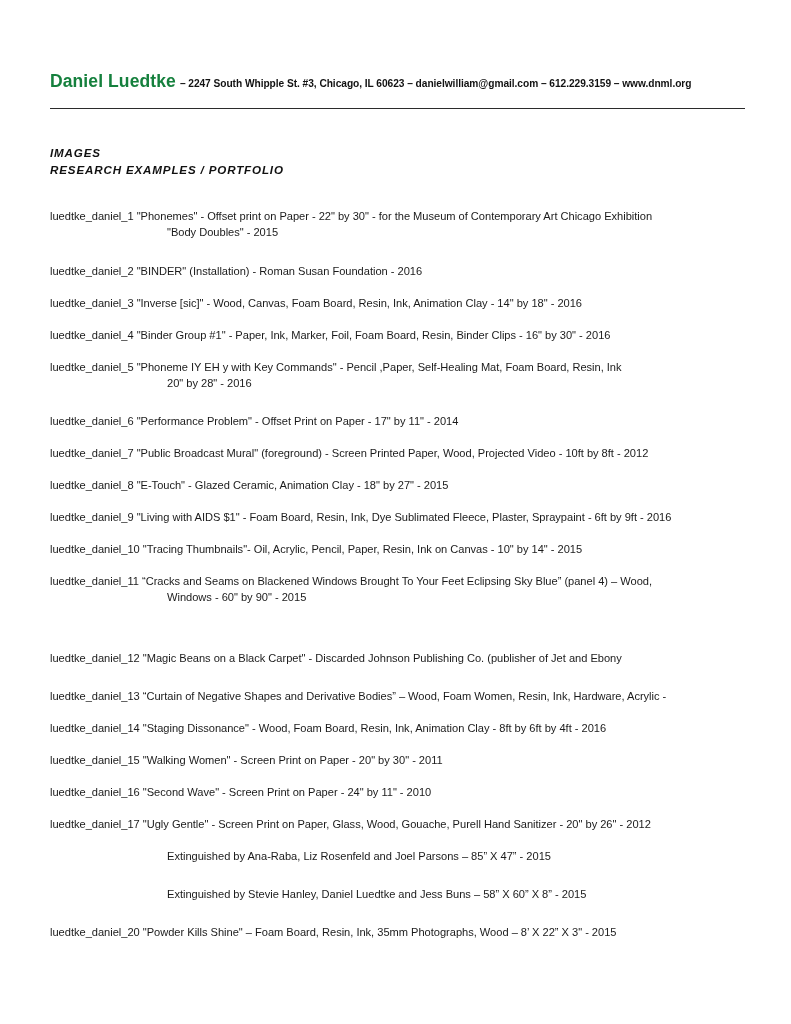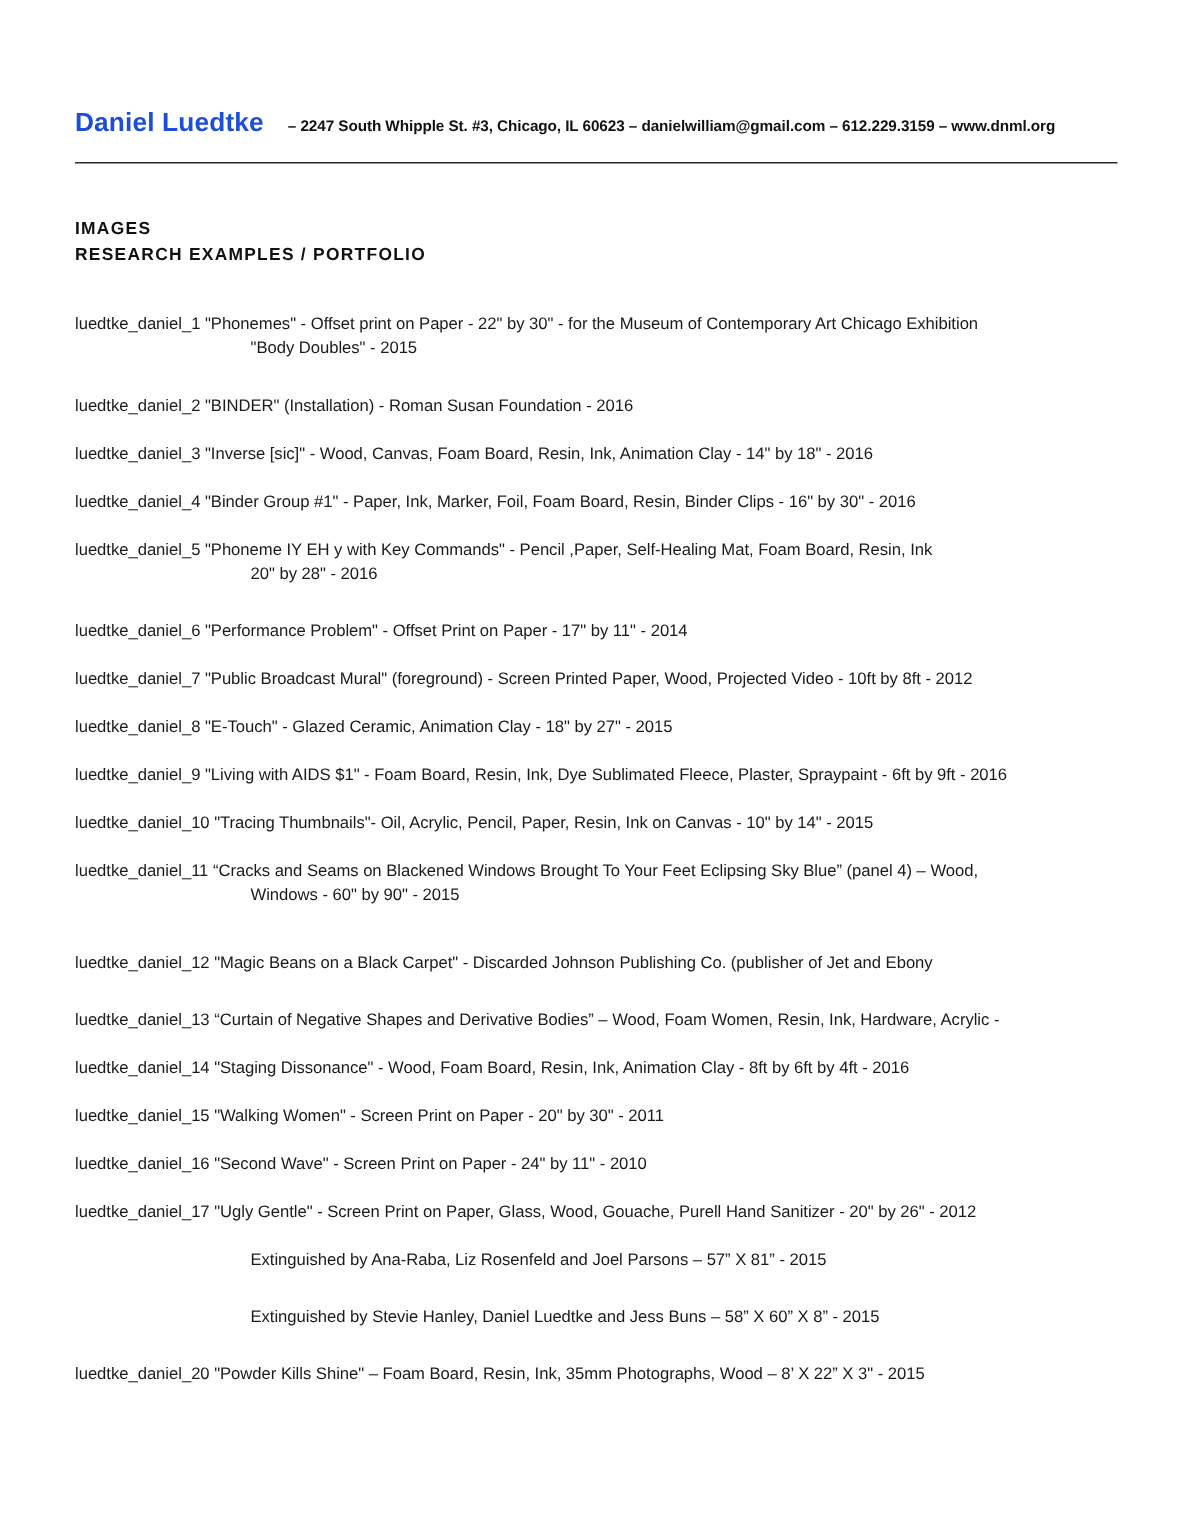--- a/index.html
+++ b/index.html
@@ -36,29 +36,29 @@
   .letterhead-line {
     display: block;
     white-space: nowrap;
     line-height: 1.1;
   }
 
   .owner-name {
     font-size: 17.5px;
     font-weight: bold;
     letter-spacing: 0.1px;
-    color: #1d4ed8;
+    color: #15803d;
   }
 
   .contact-info {
     font-size: 10.2px;
     font-weight: bold;
     letter-spacing: -0.05px;
     color: #121212;
-    margin-left: 16px;
+    margin-left: 4px;
   }
 
   .header-rule {
     position: absolute;
     left: 50px;
     top: 108px;
     width: 695px;
     height: 0;
     border-top: 1.6px solid #2b2b2b;
   }
@@ -71,20 +71,21 @@
     width: 600px;
   }
 
   .section-heading {
     font-size: 11.6px;
     font-weight: bold;
     letter-spacing: 0.85px;
     line-height: 17px;
     color: #111111;
     white-space: nowrap;
+    font-style: italic;
   }
 
   
   .entries {
     position: absolute;
     left: 50px;
     top: 208px;
     width: 700px;
   }
 
@@ -100,21 +101,21 @@
     display: block;
     white-space: nowrap;
   }
 
   .entry .entry-line.cont {
     padding-left: 117px;
   }
 
   
   .entry.gap-lg { margin-bottom: 22px; }
-  .entry.gap-xl { margin-bottom: 28px; }
+  .entry.gap-xl { margin-bottom: 44px; }
 </style>
 </head>
 <body>
 
 <div class="page">
 
   <div class="letterhead">
     <span class="letterhead-line"><span class="owner-name">Daniel Luedtke</span><span class="contact-info">– 2247 South Whipple St. #3, Chicago, IL 60623 – danielwilliam@gmail.com – 612.229.3159 – www.dnml.org</span></span>
   </div>
 
@@ -174,21 +175,21 @@
       <div class="entry">
         <span class="entry-line">luedtke_daniel_15 "Walking Women" - Screen Print on Paper - 20" by 30" - 2011</span>
       </div>
       <div class="entry">
         <span class="entry-line">luedtke_daniel_16 "Second Wave" - Screen Print on Paper - 24" by 11" - 2010</span>
       </div>
       <div class="entry">
         <span class="entry-line">luedtke_daniel_17 "Ugly Gentle" - Screen Print on Paper, Glass, Wood, Gouache, Purell Hand Sanitizer - 20" by 26" - 2012</span>
       </div>
       <div class="entry gap-lg">
-        <span class="entry-line cont">Extinguished by Ana-Raba, Liz Rosenfeld and Joel Parsons – 57” X 81” - 2015</span>
+        <span class="entry-line cont">Extinguished by Ana-Raba, Liz Rosenfeld and Joel Parsons – 85” X 47” - 2015</span>
       </div>
       <div class="entry gap-lg">
         <span class="entry-line cont">Extinguished by Stevie Hanley, Daniel Luedtke and Jess Buns – 58” X 60” X 8” - 2015</span>
       </div>
       <div class="entry">
         <span class="entry-line">luedtke_daniel_20 "Powder Kills Shine" – Foam Board, Resin, Ink, 35mm Photographs, Wood – 8’ X 22” X 3" - 2015</span>
       </div>
     </div>
 
 </div>

